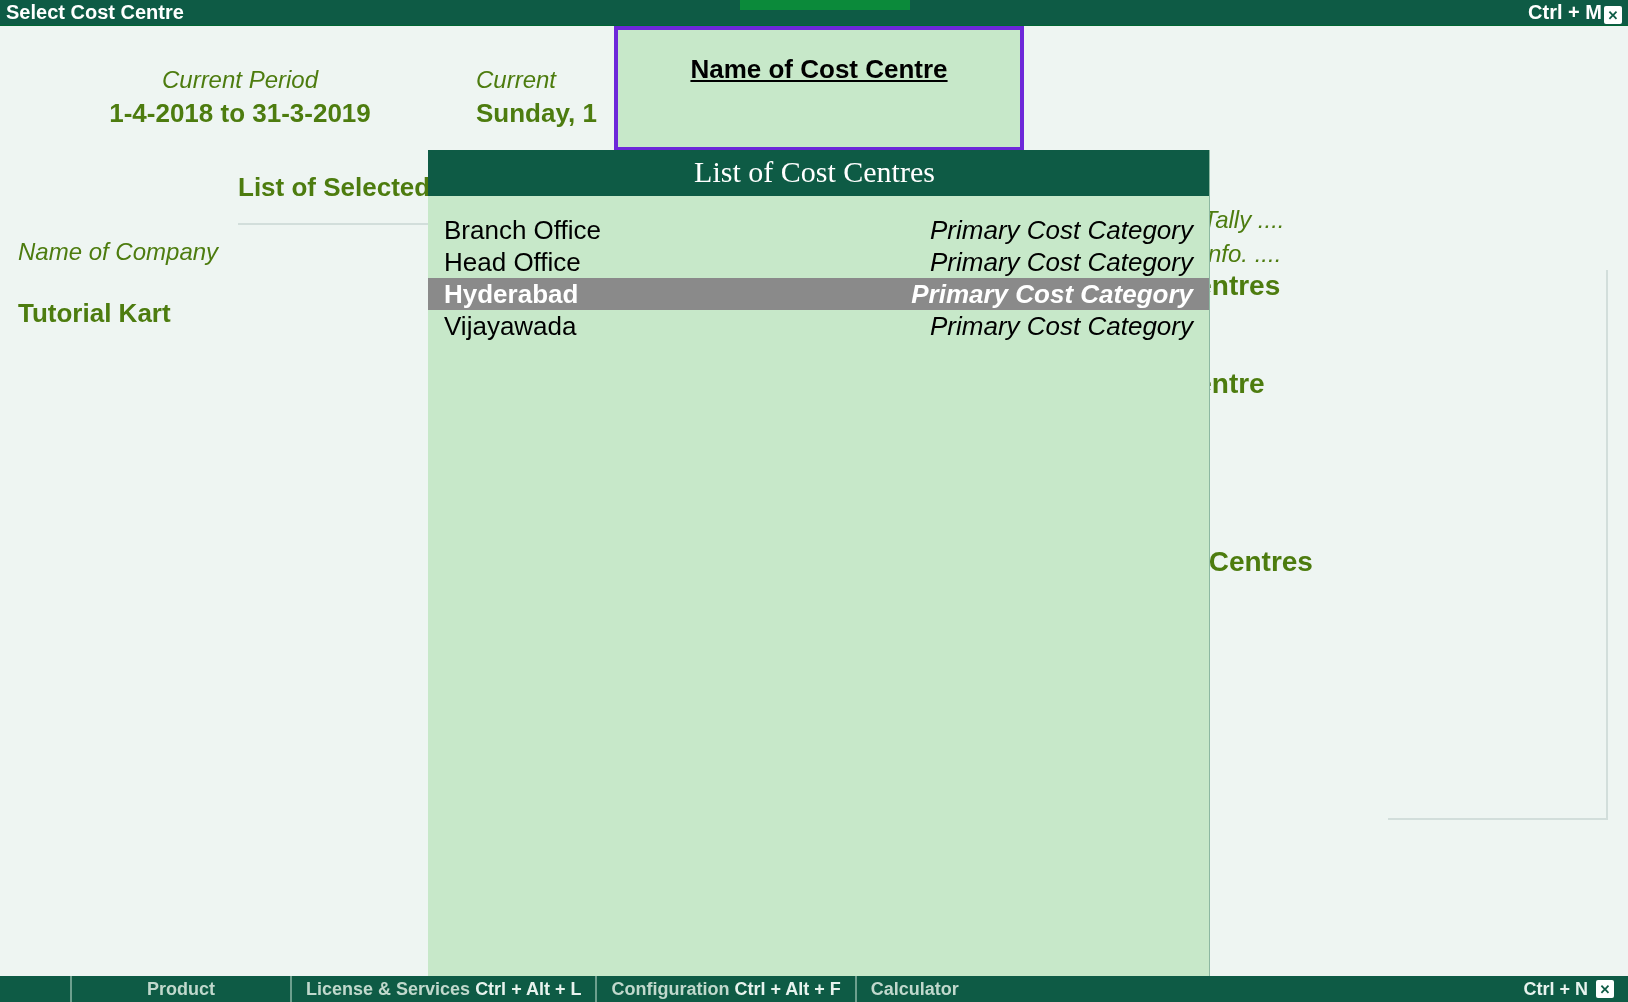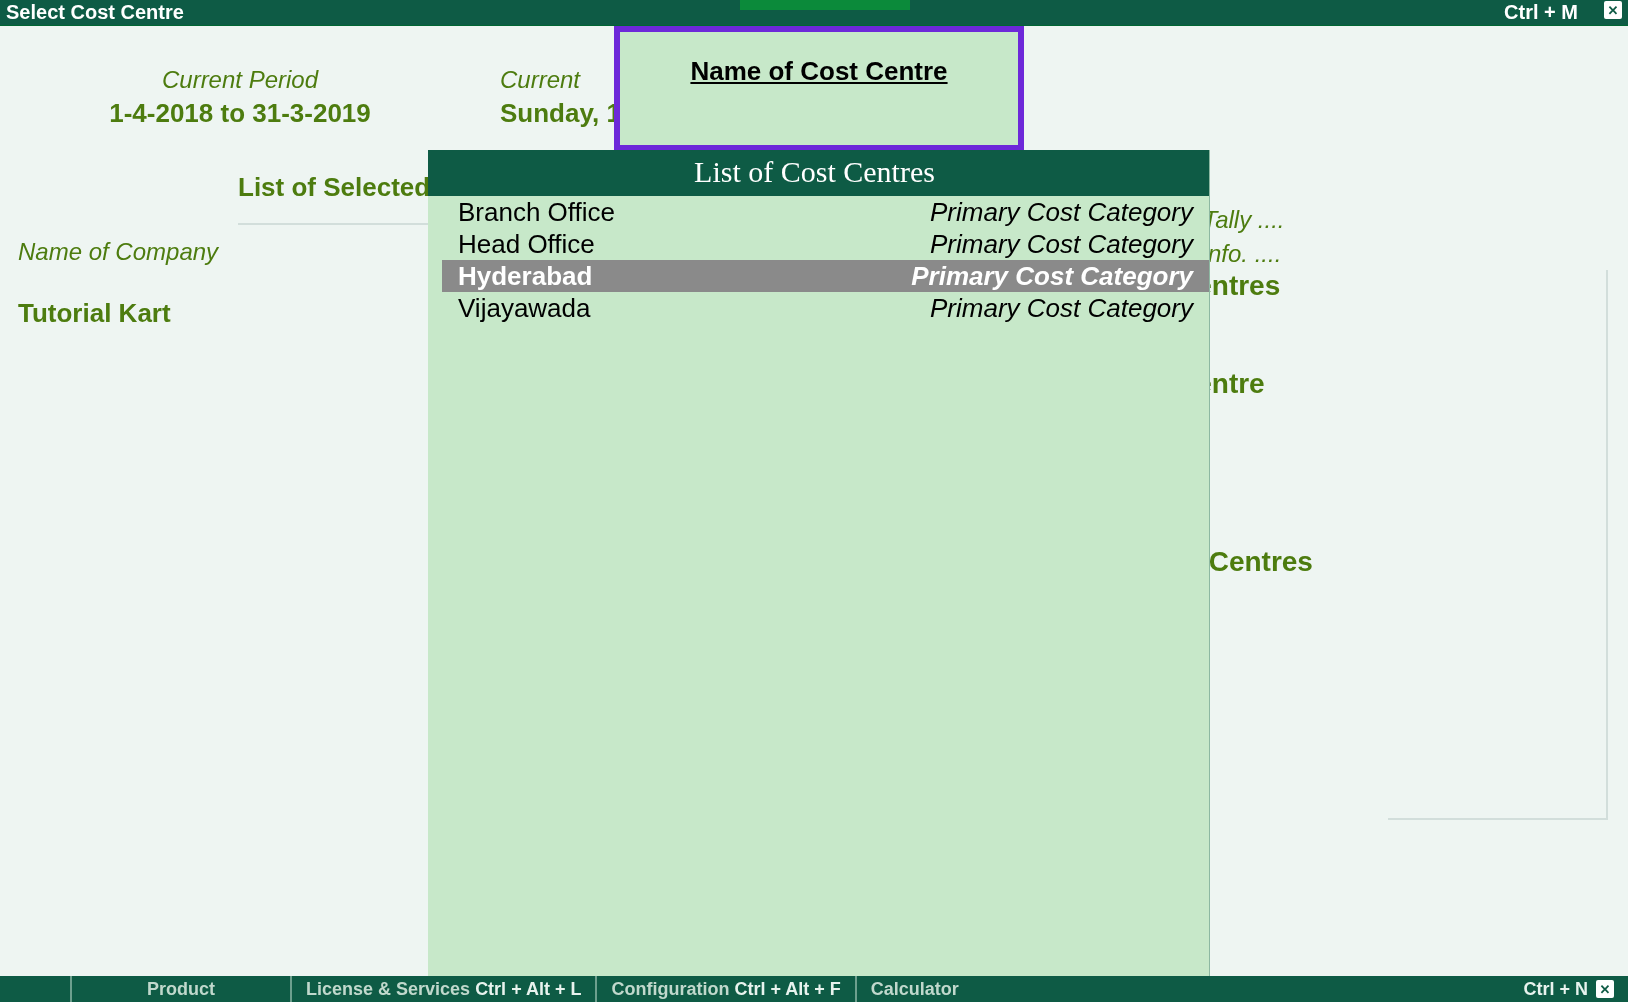--- a/index.html
+++ b/index.html
@@ -21,21 +21,21 @@
     color: #fff;
     height: 26px;
     display: flex;
     align-items: center;
     justify-content: space-between;
     padding: 0 6px;
     font-size: 20px;
     font-weight: bold;
     border-bottom: 1px solid #063;
   }
-  .topbar .right { display: flex; align-items: flex-start; gap: 26px; margin-left: 16px; }
+  .topbar .right { display: flex; align-items: flex-end; gap: 2px; margin-left: 16px; }
   .topbar .close-btn {
     width: 18px; height: 18px; background: #fff; color: #0e5b45;
     display: inline-flex; align-items: center; justify-content: center;
     font-size: 13px; font-weight: bold; border-radius: 2px;
     cursor: pointer;
   }
   .topbar .green-stub {
     position: absolute;
     left: 740px;
     top: 0;
@@ -59,21 +59,21 @@
     left: 80px;
     width: 320px;
     text-align: center;
   }
   .bg-left-period .lbl { font-style: italic; font-size: 24px; }
   .bg-left-period .val { font-size: 26px; font-weight: bold; margin-top: 4px; }
 
   .bg-current-date {
     position: absolute;
     top: 40px;
-    left: 500px;
+    left: 476px;
     width: 200px;
     text-align: left;
   }
   .bg-current-date .lbl { font-style: italic; font-size: 24px; }
   .bg-current-date .val { font-size: 26px; font-weight: bold; margin-top: 4px; }
 
   .bg-list-selected {
     position: absolute;
     top: 146px;
     left: 238px;
@@ -144,21 +144,21 @@
     border-bottom: 2px solid #d2dedb;
   }
 
   .name-label-panel {
     position: absolute;
     top: 26px;
     left: 614px;
     width: 410px;
     height: 125px;
     background: #c7e8c9;
-    border: 6px solid #6d28d9;
+    border: 4px solid #6d28d9;
     text-align: center;
     padding-top: 24px;
     z-index: 5;
   }
   .name-label-panel .hdr {
     font-weight: bold;
     font-size: 26px;
     color: #000;
     text-decoration: underline;
   }
@@ -175,21 +175,21 @@
   }
   .list-panel .list-title {
     background: #0e5b45;
     color: #fff;
     text-align: center;
     font-size: 30px;
     font-family: "Times New Roman", serif;
     padding: 5px 8px 7px 0;
   }
   .list-panel .rows {
-    margin-left: 14px;
+    padding-top: 18px;
   }
   .list-panel .row {
     display: flex;
     justify-content: space-between;
     padding: 0 16px;
     font-size: 26px;
     line-height: 32px;
     color: #000;
     cursor: pointer;
   }

